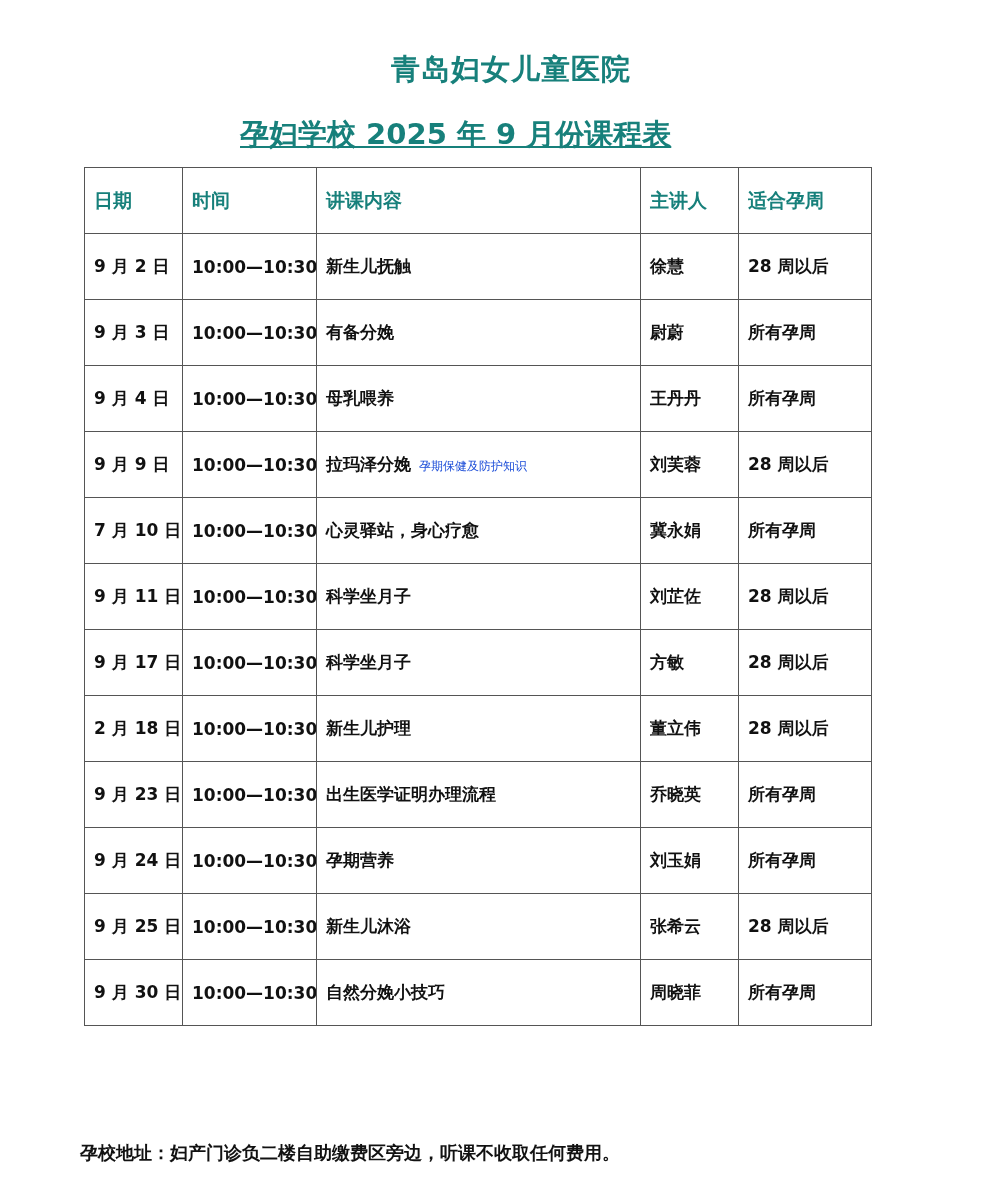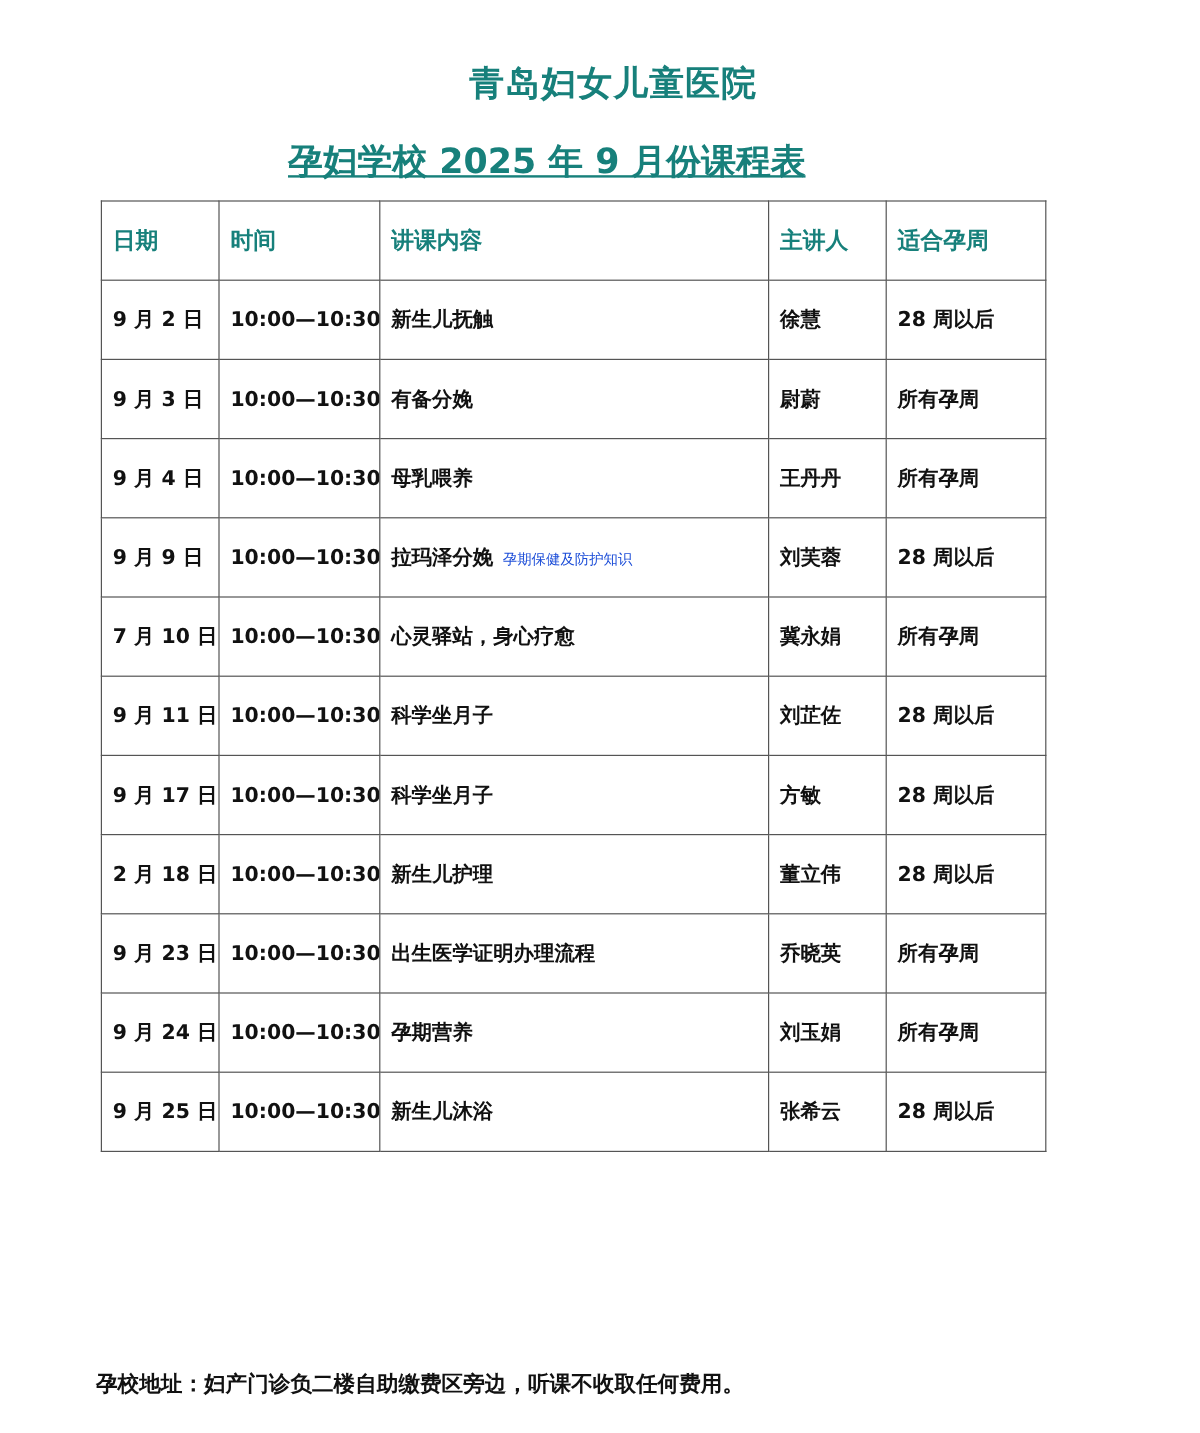--- a/index.html
+++ b/index.html
@@ -114,16 +114,23 @@
         <td><span>刘玉娟</span></td>
         <td><span>所有孕周</span></td>
       </tr>
       <tr>
         <td><span>9 月 25 日</span></td>
         <td><span>10:00—10:30</span></td>
         <td><span>新生儿沐浴</span></td>
         <td><span>张希云</span></td>
         <td><span>28 周以后</span></td>
       </tr>
+      <tr>
+        <td><span>9 月 30 日</span></td>
+        <td><span>10:00—10:30</span></td>
+        <td><span>自然分娩小技巧</span></td>
+        <td><span>周晓菲</span></td>
+        <td><span>所有孕周</span></td>
+      </tr>
     </tbody>
 </table>
 
 <div class="footer">孕校地址：妇产门诊负二楼自助缴费区旁边，听课不收取任何费用。</div>
 
 </body></html>

